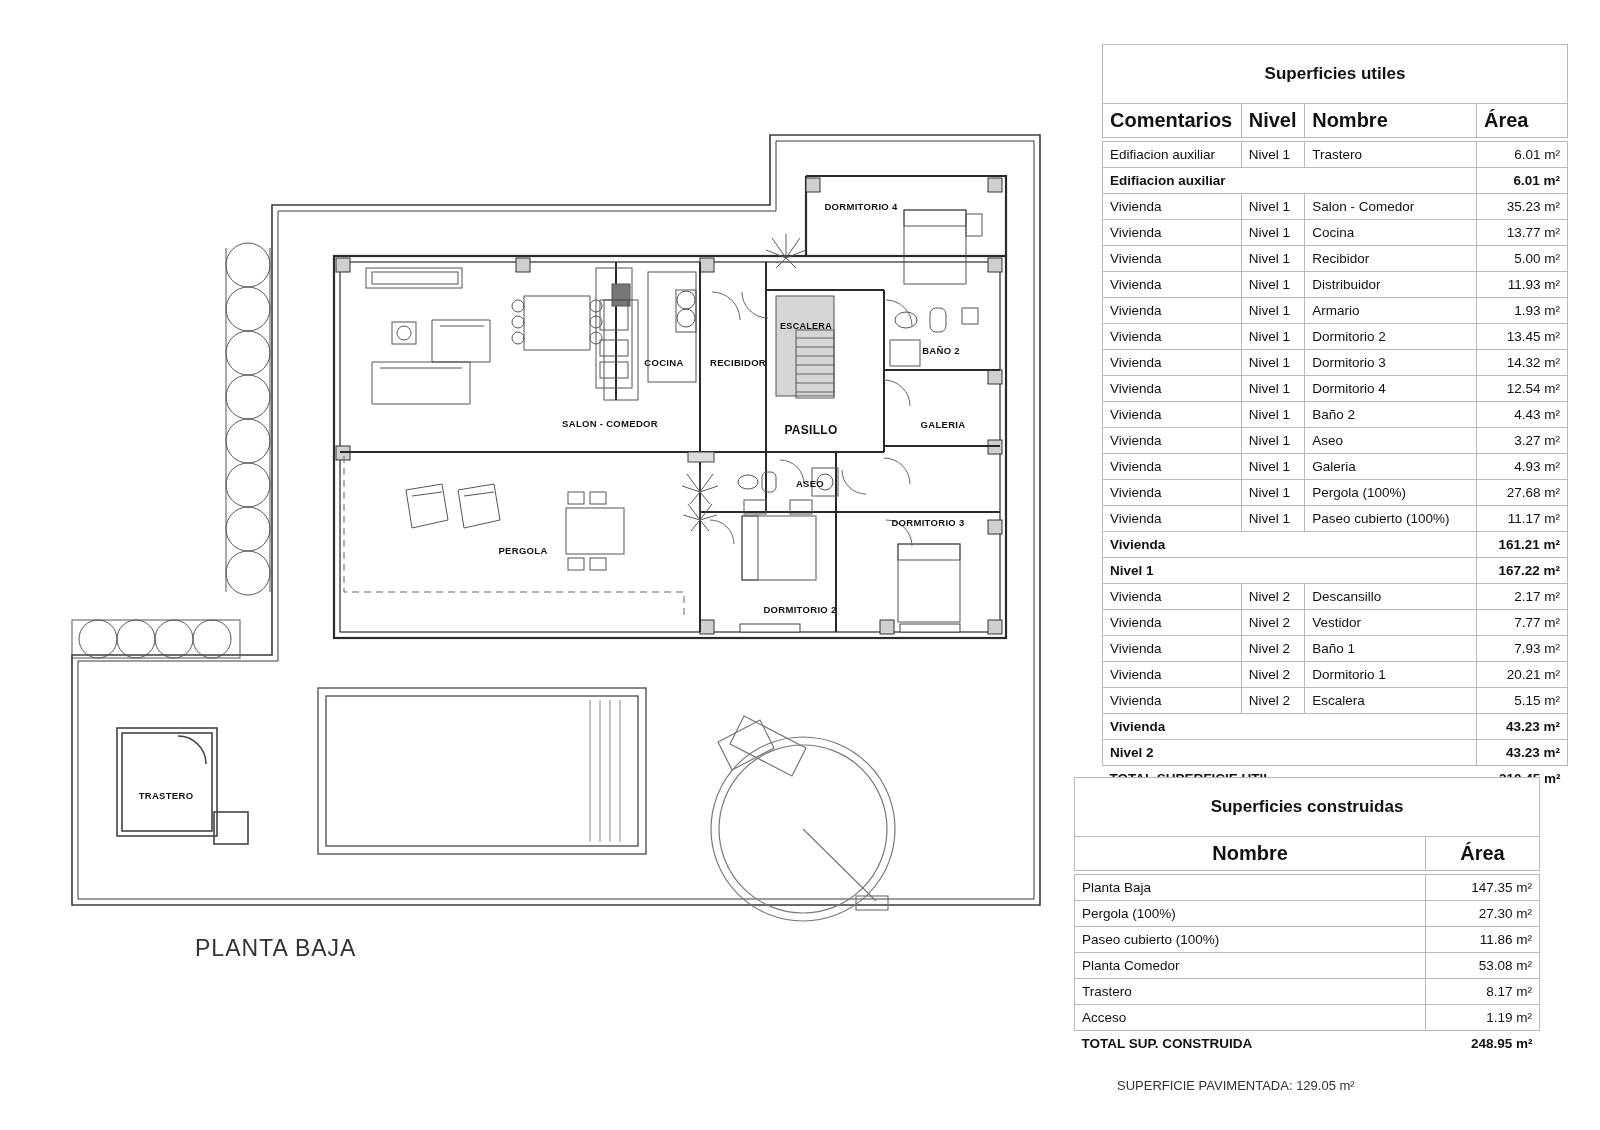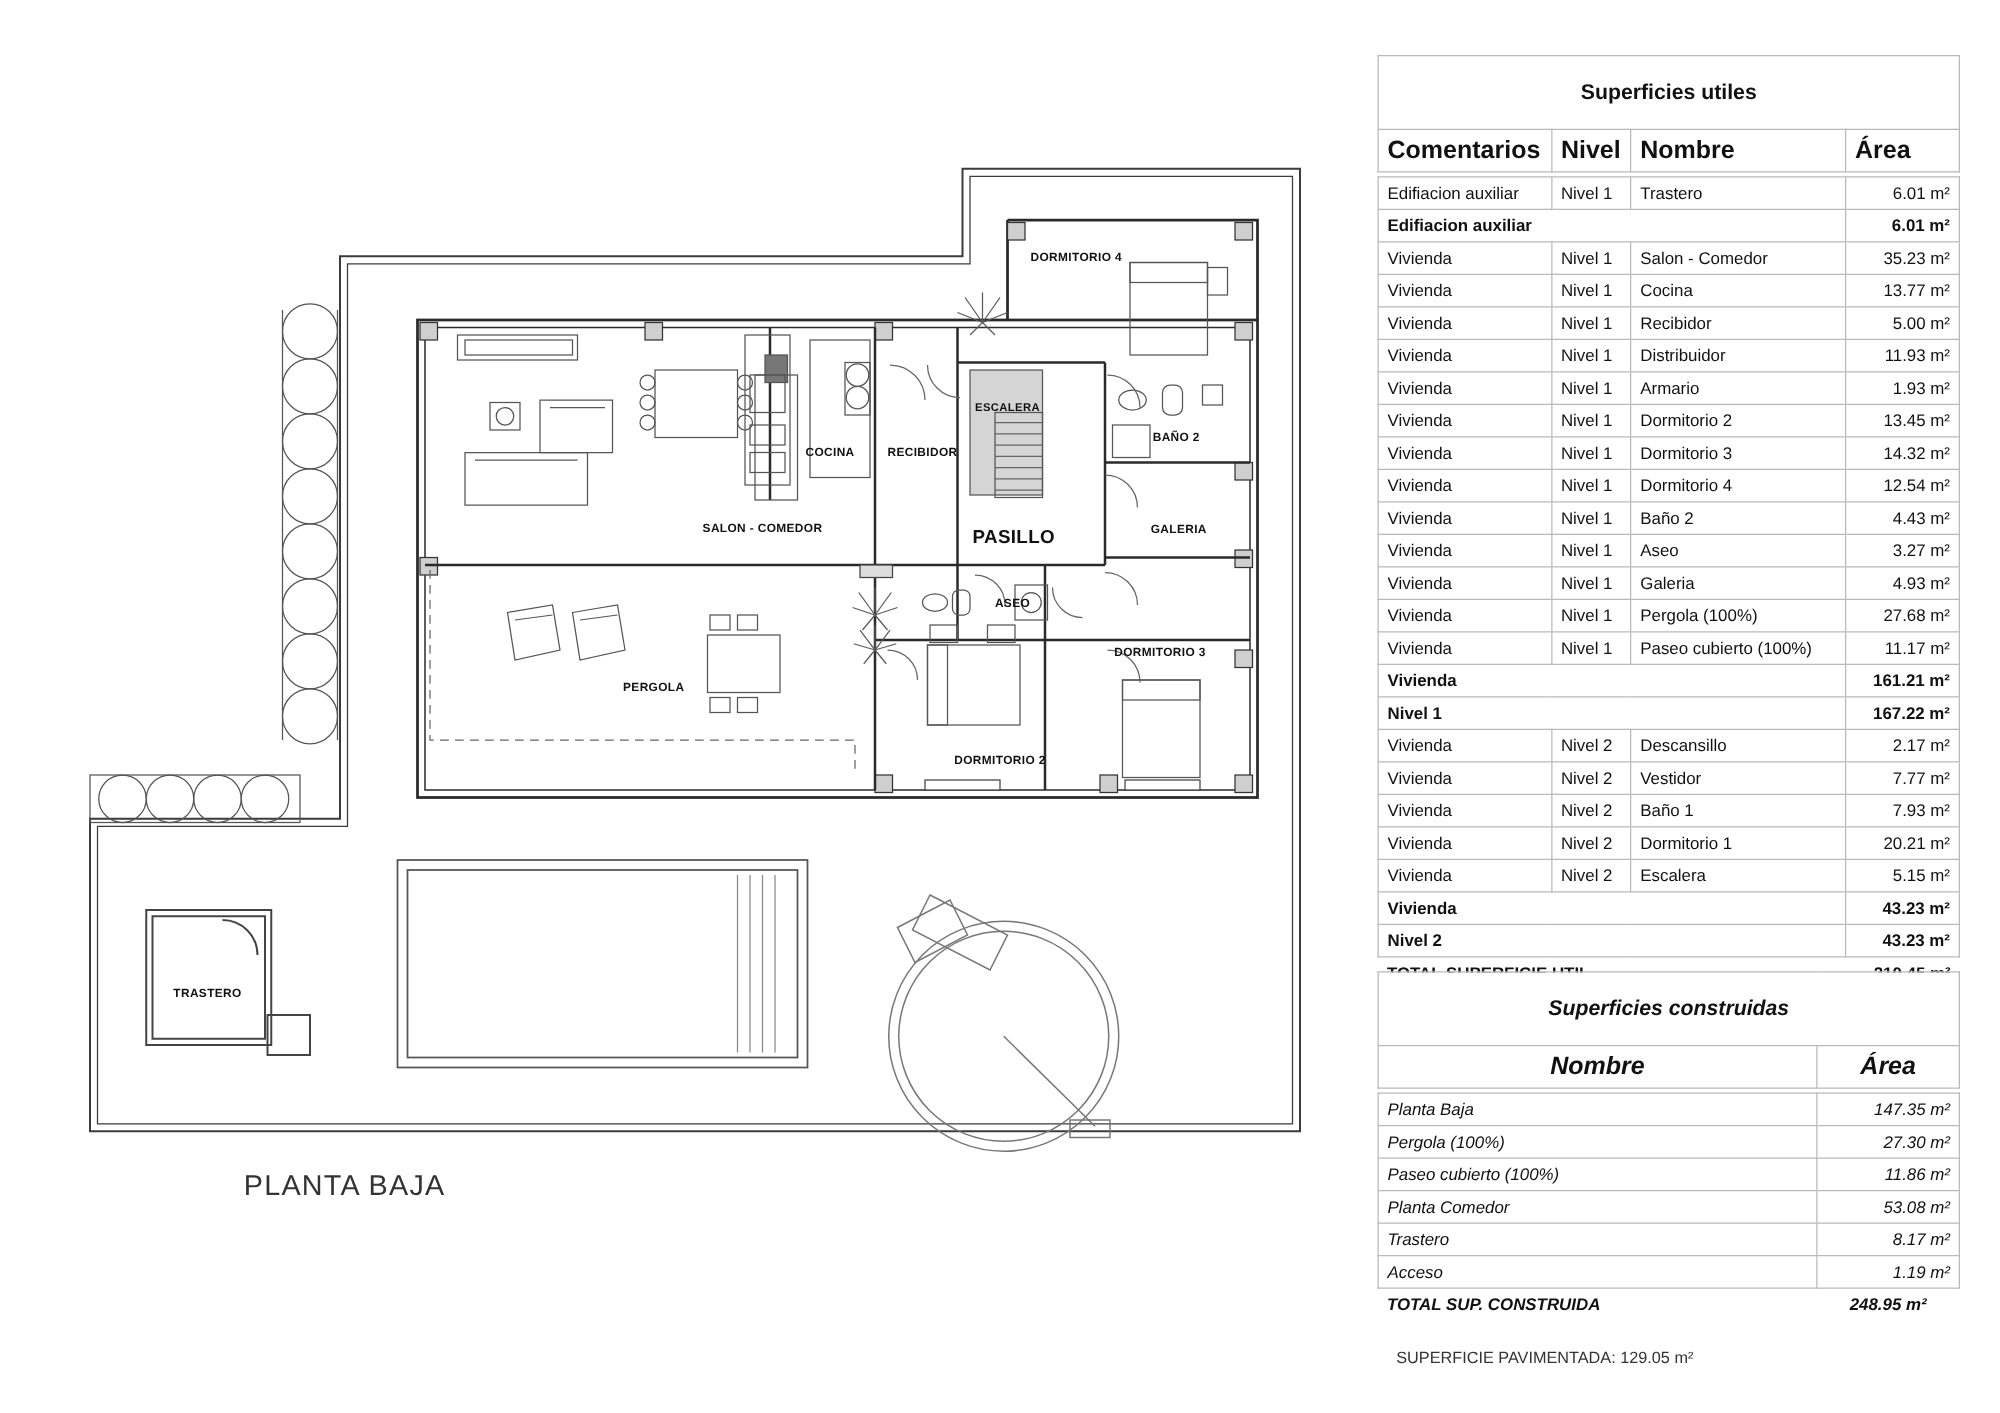--- a/index.html
+++ b/index.html
@@ -43,21 +43,21 @@
   .bold{font-weight:bold;}
   .row-sum td{font-weight:bold;}
   .tbl .spacer td{border:none;height:3px;padding:0;}
 
   #utiles{left:1102px;top:44px;width:466px;}
   #utiles col.c1{width:100px;}
   #utiles col.c2{width:58px;}
   #utiles col.c3{width:170px;}
   #utiles col.c4{width:90px;}
 
-  #construidas{left:1102px;top:777px;width:466px;font-style:italic;}
+  #construidas{left:1074px;top:777px;width:466px;}
   #construidas col.c1{width:308px;}
   #construidas col.c2{width:100px;}
 
   .pav{
     position:absolute;left:1117px;top:1046px;
     font-size:13px;color:#333;margin-top:32px;
   }
 </style>
 </head>
 <body>
@@ -308,21 +308,21 @@
     </svg>
 
     <div>
       <span style="position:absolute;left:861px;top:206px;transform:translate(-50%,-50%);font-size:9.5px;font-weight:bold;letter-spacing:.3px;">DORMITORIO 4</span>
       <span style="position:absolute;left:806px;top:326px;transform:translate(-50%,-50%);font-size:9px;font-weight:bold;letter-spacing:.3px;">ESCALERA</span>
       <span style="position:absolute;left:664px;top:362px;transform:translate(-50%,-50%);font-size:9.5px;font-weight:bold;letter-spacing:.3px;">COCINA</span>
       <span style="position:absolute;left:738px;top:362px;transform:translate(-50%,-50%);font-size:9.5px;font-weight:bold;letter-spacing:.3px;">RECIBIDOR</span>
       <span style="position:absolute;left:941px;top:350px;transform:translate(-50%,-50%);font-size:9.5px;font-weight:bold;letter-spacing:.3px;">BAÑO 2</span>
       <span style="position:absolute;left:943px;top:424px;transform:translate(-50%,-50%);font-size:9.5px;font-weight:bold;letter-spacing:.3px;">GALERIA</span>
       <span style="position:absolute;left:610px;top:423px;transform:translate(-50%,-50%);font-size:9.5px;font-weight:bold;letter-spacing:.3px;">SALON - COMEDOR</span>
-      <span style="position:absolute;left:811px;top:430px;transform:translate(-50%,-50%);font-size:15px;font-weight:bold;letter-spacing:.3px;">PASILLO</span>
+      <span style="position:absolute;left:811px;top:430px;transform:translate(-50%,-50%);font-size:12px;font-weight:bold;letter-spacing:.3px;">PASILLO</span>
       <span style="position:absolute;left:810px;top:483px;transform:translate(-50%,-50%);font-size:9.5px;font-weight:bold;letter-spacing:.3px;">ASEO</span>
       <span style="position:absolute;left:928px;top:522px;transform:translate(-50%,-50%);font-size:9.5px;font-weight:bold;letter-spacing:.3px;">DORMITORIO 3</span>
       <span style="position:absolute;left:523px;top:550px;transform:translate(-50%,-50%);font-size:9.5px;font-weight:bold;letter-spacing:.3px;">PERGOLA</span>
       <span style="position:absolute;left:800px;top:609px;transform:translate(-50%,-50%);font-size:9.5px;font-weight:bold;letter-spacing:.3px;">DORMITORIO 2</span>
       <span style="position:absolute;left:166px;top:795px;transform:translate(-50%,-50%);font-size:9.5px;font-weight:bold;letter-spacing:.3px;">TRASTERO</span>
     </div>
 
     <div class="plan-title">PLANTA BAJA</div>
   </div>
 
@@ -527,20 +527,20 @@
       <tr>
         <td class="bold">Trastero</td>
         <td class="num">8.17 m²</td>
       </tr>
       <tr>
         <td class="bold">Acceso</td>
         <td class="num">1.19 m²</td>
       </tr>
       <tr class="row-sum">
         <td style="border:none;">TOTAL SUP. CONSTRUIDA</td>
-        <td class="num" style="border:none;text-align:center;">248.95 m²</td>
+        <td class="num" style="border:none;">248.95 m²</td>
       </tr>
     </tbody>
   </table>
 
   <div class="pav">SUPERFICIE PAVIMENTADA: 129.05 m²</div>
 
 </div>
 
 </body></html>

